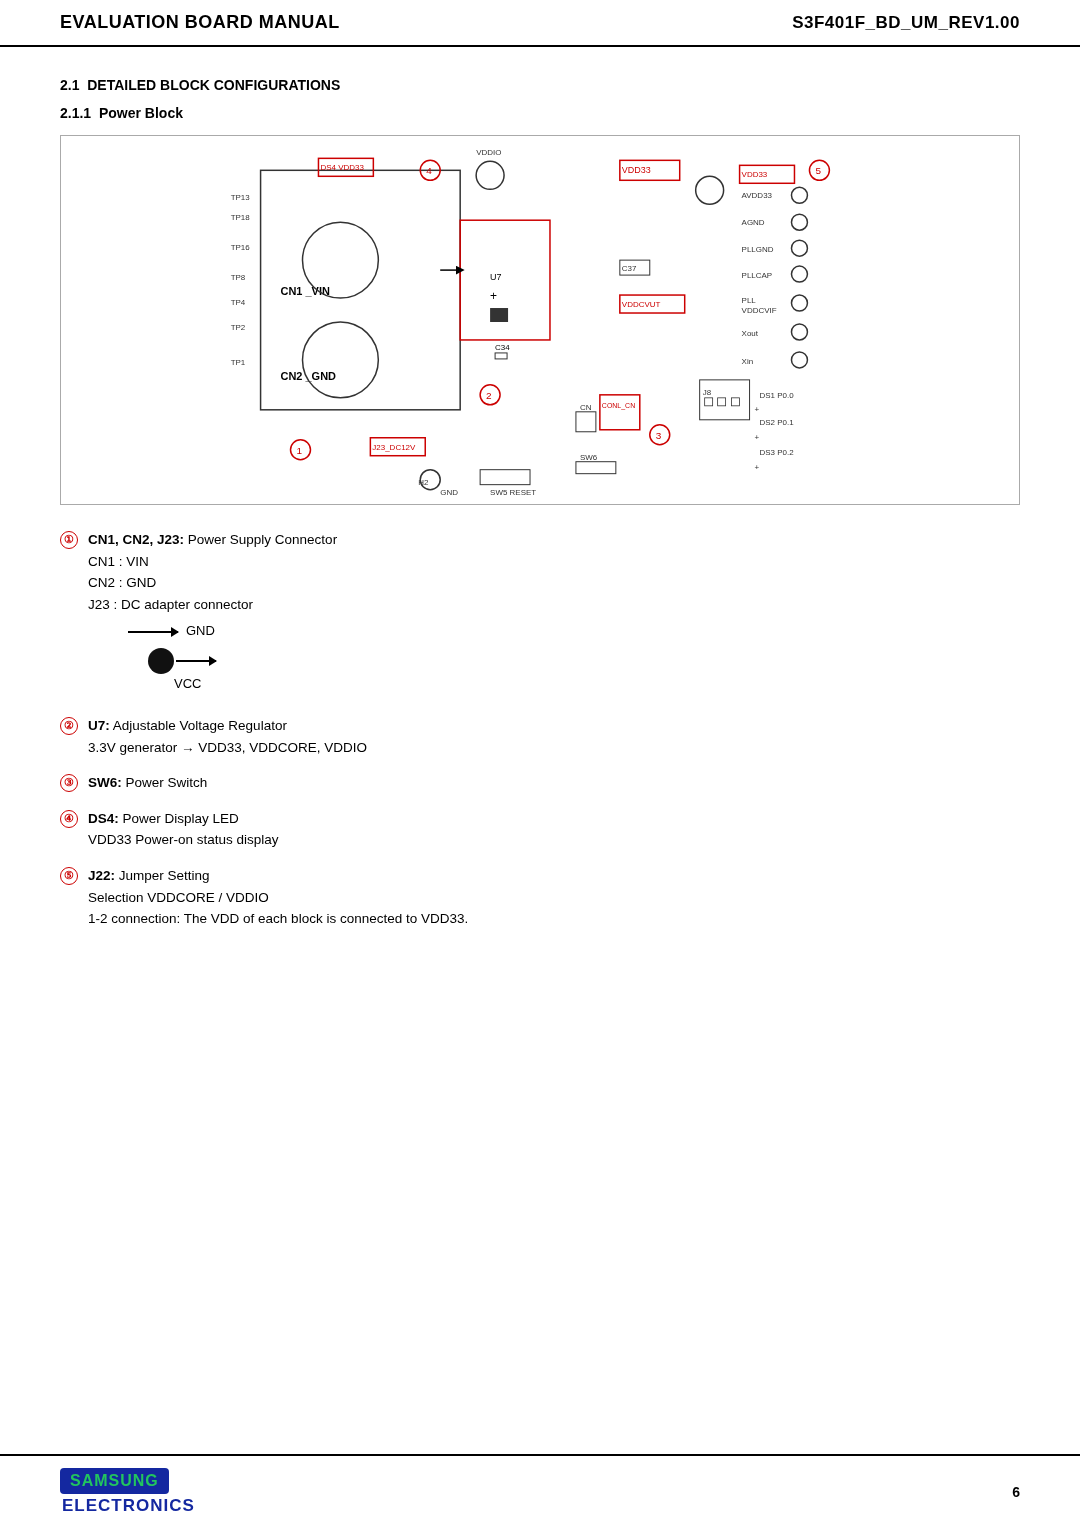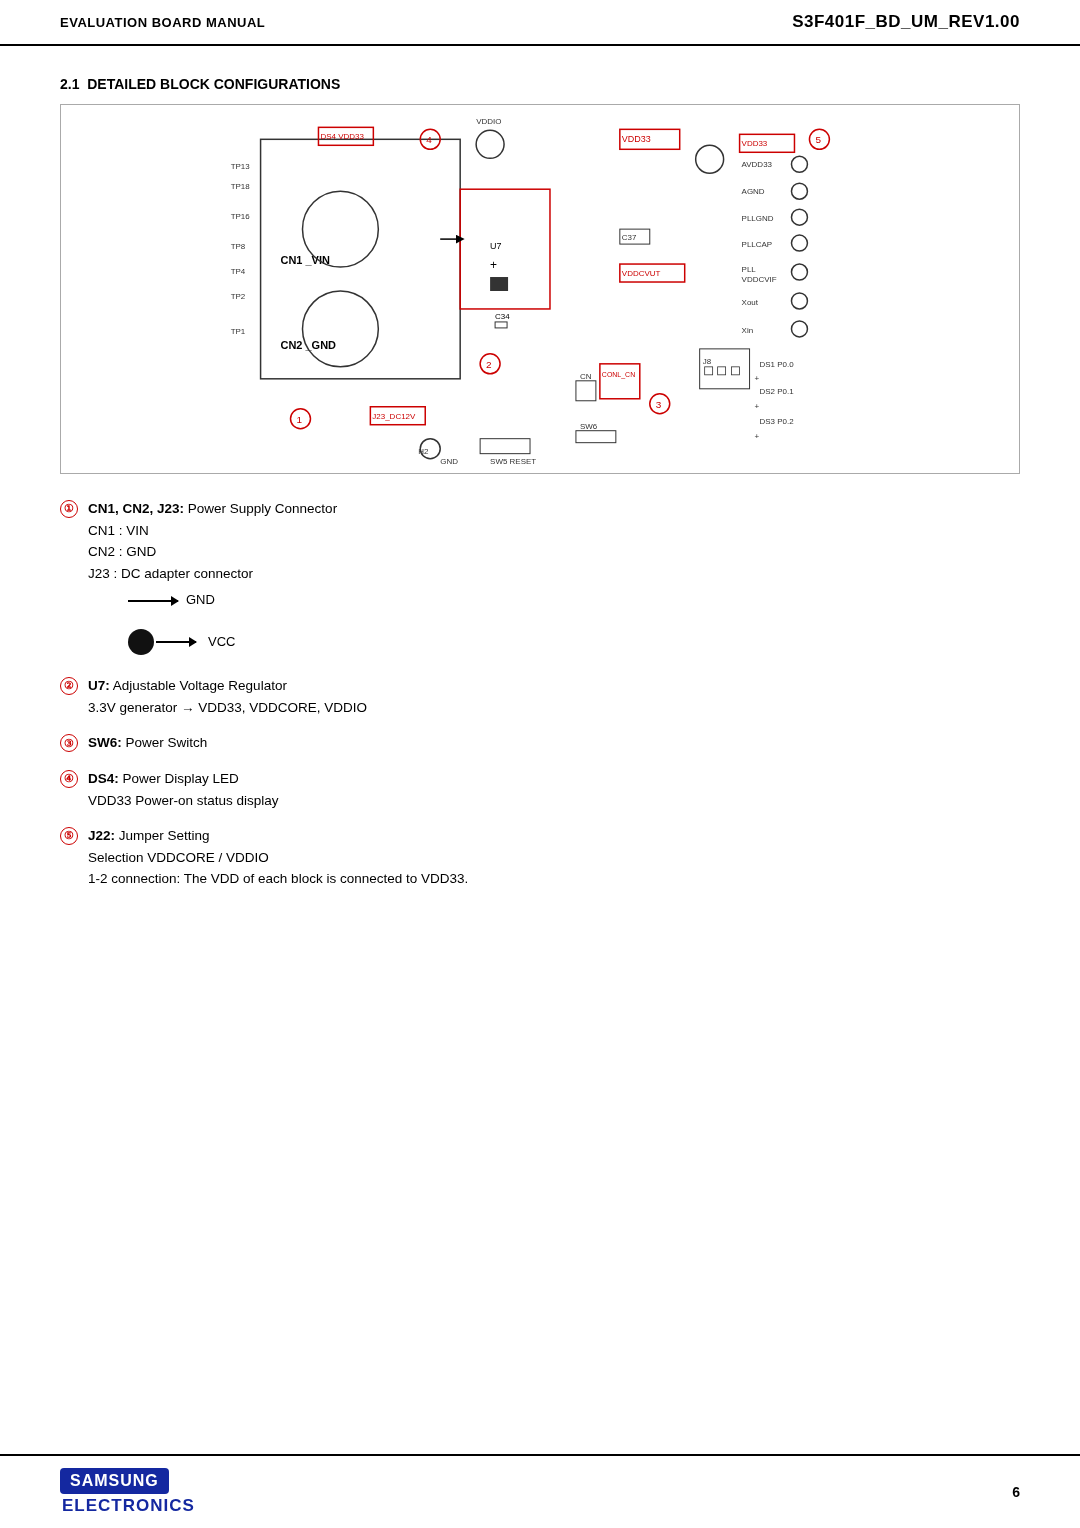--- a/index.html
+++ b/index.html
@@ -23,21 +23,21 @@
     .header {
       display: flex;
       justify-content: space-between;
       align-items: center;
       border-bottom: 2px solid #000;
       padding: 12px 60px;
       margin-bottom: 0;
     }
     .header-left {
       font-weight: bold;
-      font-size: 13px;
+      font-size: 18px;
       letter-spacing: 0.5px;
     }
     .header-right {
       font-weight: bold;
       font-size: 17px;
       letter-spacing: 0.5px;
     }
     .content {
       flex: 1;
       padding: 30px 60px 20px 60px;
@@ -107,21 +107,21 @@
       align-items: center;
       margin-top: auto;
     }
     .samsung-logo {
       display: flex;
       flex-direction: column;
       align-items: flex-start;
     }
     .samsung-logo-box {
       background: #1428A0;
-      color: #ffffff;
+      color: #22c55e;
       font-weight: bold;
       font-size: 16px;
       letter-spacing: 1px;
       padding: 4px 10px;
       border-radius: 4px;
       font-family: Arial, sans-serif;
     }
     .samsung-electronics {
       color: #1428A0;
       font-size: 17px;
@@ -160,20 +160,25 @@
     <span class="header-right">S3F401F_BD_UM_REV1.00</span>
   </div>
 
   <div class="content">
 
     <div style="margin-bottom: 12px;">
       <span class="section-title">
         <span>2.1</span>&nbsp;&nbsp;<span>DETAILED BLOCK CONFIGURATIONS</span>
       </span>
     </div>
+    <div style="margin-bottom: 14px;">
+      <span class="subsection-title">
+        <span>2.1.1</span>&nbsp;&nbsp;<span>Power Block</span>
+      </span>
+    </div>
 
     <div class="diagram-box">
       <svg class="diagram-svg" viewBox="0 0 960 360" xmlns="http://www.w3.org/2000/svg">
 
         <rect width="960" height="360" fill="#fff"></rect>
 
         <rect x="200" y="30" width="200" height="240" fill="none" stroke="#333" stroke-width="1.5"></rect>
 
         <text x="220" y="155" font-size="11" font-weight="bold" fill="#000">CN1 _VIN</text>
 
@@ -318,21 +323,21 @@
           
           <div class="connector-diagram">
 
             <div class="connector-row">
               <span style="display:inline-block; width:50px; height:2px; background:#000; vertical-align:middle; position:relative; margin-right:8px;">
                 <span style="position:absolute; right:-1px; top:-4px; border-left:8px solid #000; border-top:5px solid transparent; border-bottom:5px solid transparent;"></span>
               </span>
               <span>GND</span>
             </div>
 
-            <div class="connector-row" style="margin-top:16px;">
+            <div class="connector-row" style="margin-top:4px;flex-direction:column;">
               <span style="display:inline-block; width:26px; height:26px; border-radius:50%; background:#111; margin-right:8px; position:relative; flex-shrink:0;">
                 <span style="position:absolute; right:-42px; top:12px; display:inline-block; width:40px; height:2px; background:#000;">
                   <span style="position:absolute; right:-1px; top:-4px; border-left:8px solid #000; border-top:5px solid transparent; border-bottom:5px solid transparent;"></span>
                 </span>
               </span>
               <span style="margin-left:46px;">VCC</span>
             </div>
           </div>
         </div>
       </li>

